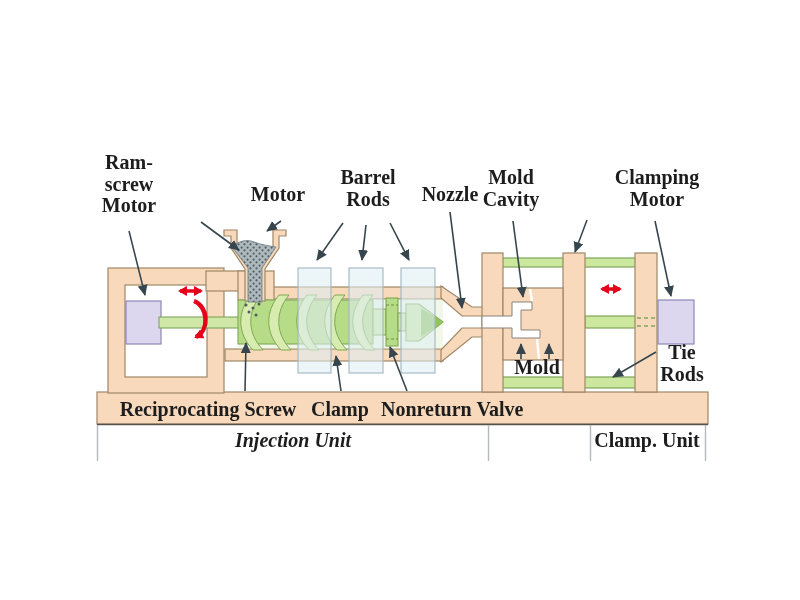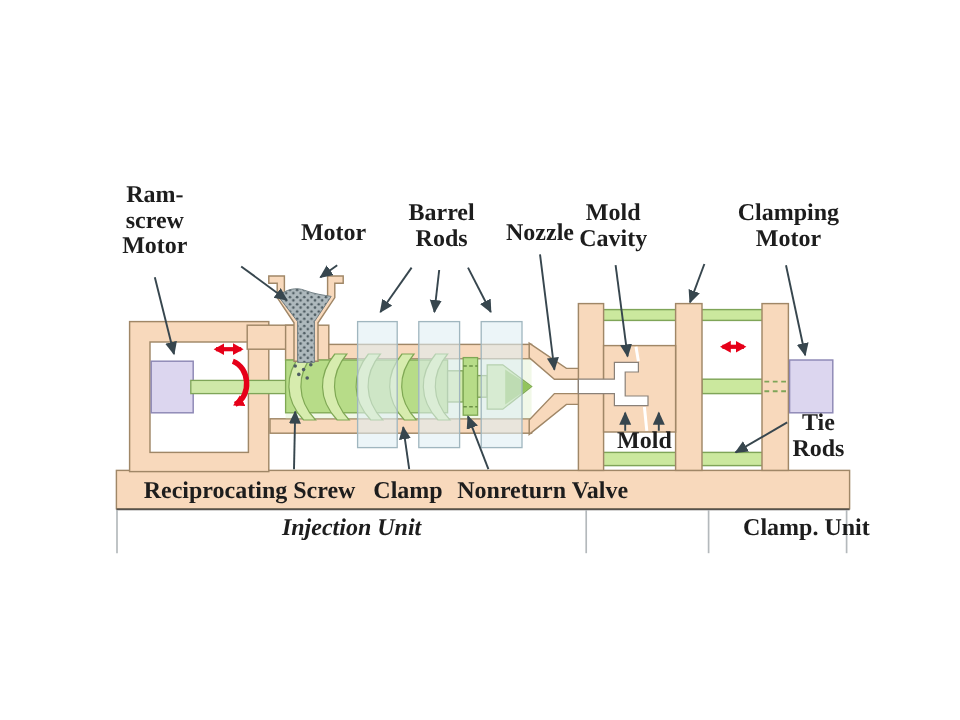--- a/index.html
+++ b/index.html
@@ -214,16 +214,16 @@
   </div>
   <div class="lbl" style="left:305px;top:399px;width:70px;">
     <span>Clamp</span>
   </div>
   <div class="lbl" style="left:381px;top:399px;width:142px;">
     <span>Nonreturn Valve</span>
   </div>
   <div class="lbl" style="left:213px;top:430px;width:160px;font-style:italic;">
     <span>Injection Unit</span>
   </div>
-  <div class="lbl" style="left:592px;top:430px;width:110px;margin-left:25px;">
+  <div class="lbl" style="left:592px;top:430px;width:110px;">
     <span>Clamp. Unit</span>
   </div>
 </div>
 
 </body></html>

